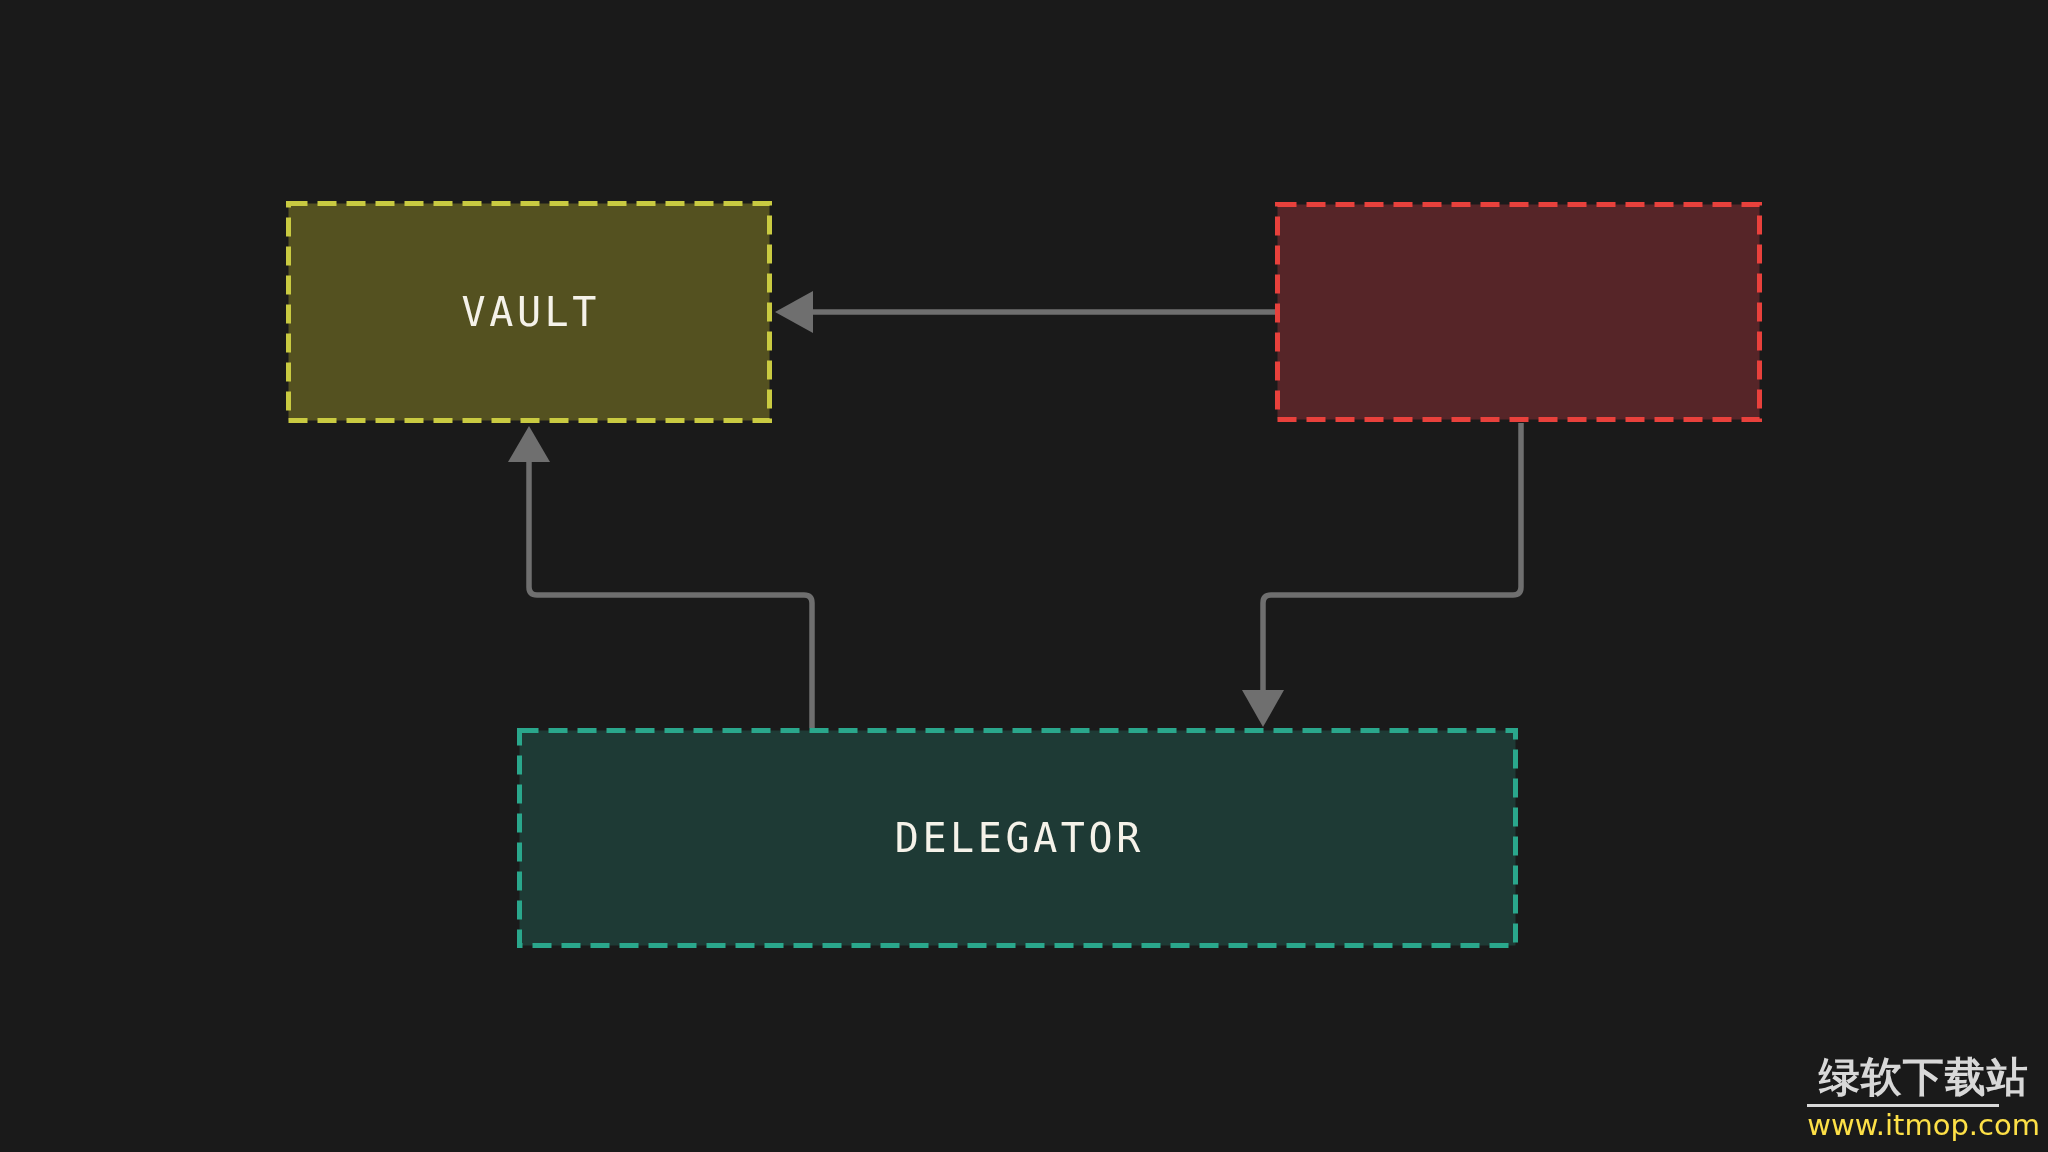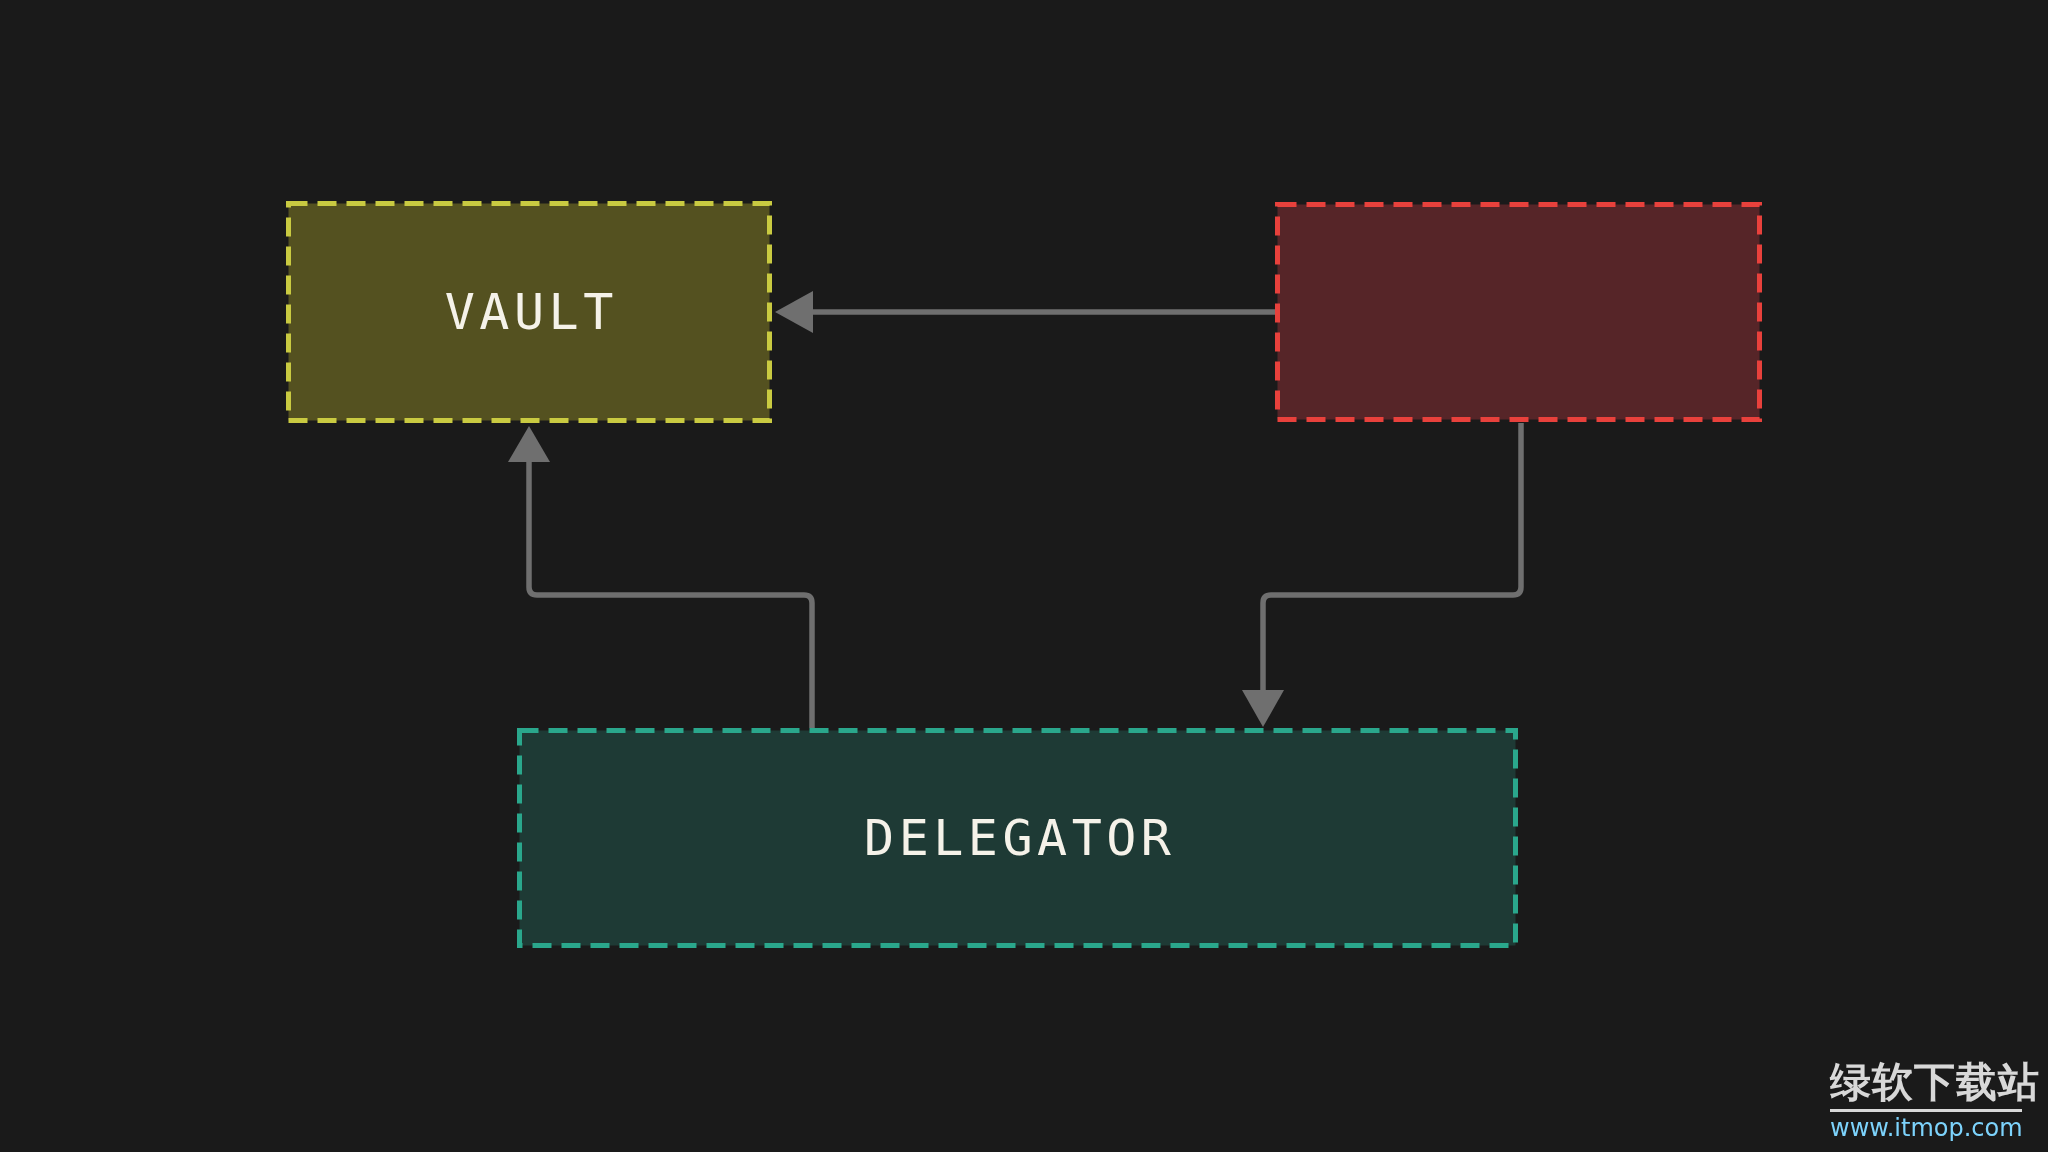--- a/index.html
+++ b/index.html
@@ -27,52 +27,52 @@
     stroke-width: 5;
     stroke-dasharray: 19 10;
   }
   .node-label {
     position: absolute;
     display: flex;
     align-items: center;
     justify-content: center;
     color: #f5f2e9;
     font-family: "DejaVu Sans Mono", monospace;
-    font-size: 50px;
+    font-size: 40px;
     font-weight: 500;
     letter-spacing: 0.09em;
     text-indent: 0.09em;
     white-space: nowrap;
     pointer-events: none;
   }
   .label-vault     { left: 286px; top: 201px; width: 486px; height: 222px; }
   .label-slasher   { left: 1275px; top: 202px; width: 487px; height: 220px; }
   .label-delegator { left: 517px; top: 728px; width: 1001px; height: 220px; }
   .watermark {
     position: absolute;
     right: 8px;
     bottom: 12px;
-    text-align: left;
+    text-align: center;
     color: #d8d8d8;
     line-height: 1;
   }
   .watermark-name {
     font-size: 41px;
     font-weight: bold;
     letter-spacing: 1px;
     white-space: nowrap;
   }
   .watermark-divider {
     margin: 6px 0 4px 0;
     border-top: 3px solid #d8d8d8;
     width: 192px;
   }
   .watermark-url {
-    font-size: 24px;
-    color: #7dd3fc;
+    font-size: 29px;
+    color: #fde047;
     white-space: nowrap;
   }
 </style>
 </head>
 <body>
 
 <div class="stage">
 
   <svg class="diagram-svg" viewBox="0 0 2048 1152" xmlns="http://www.w3.org/2000/svg">
 

